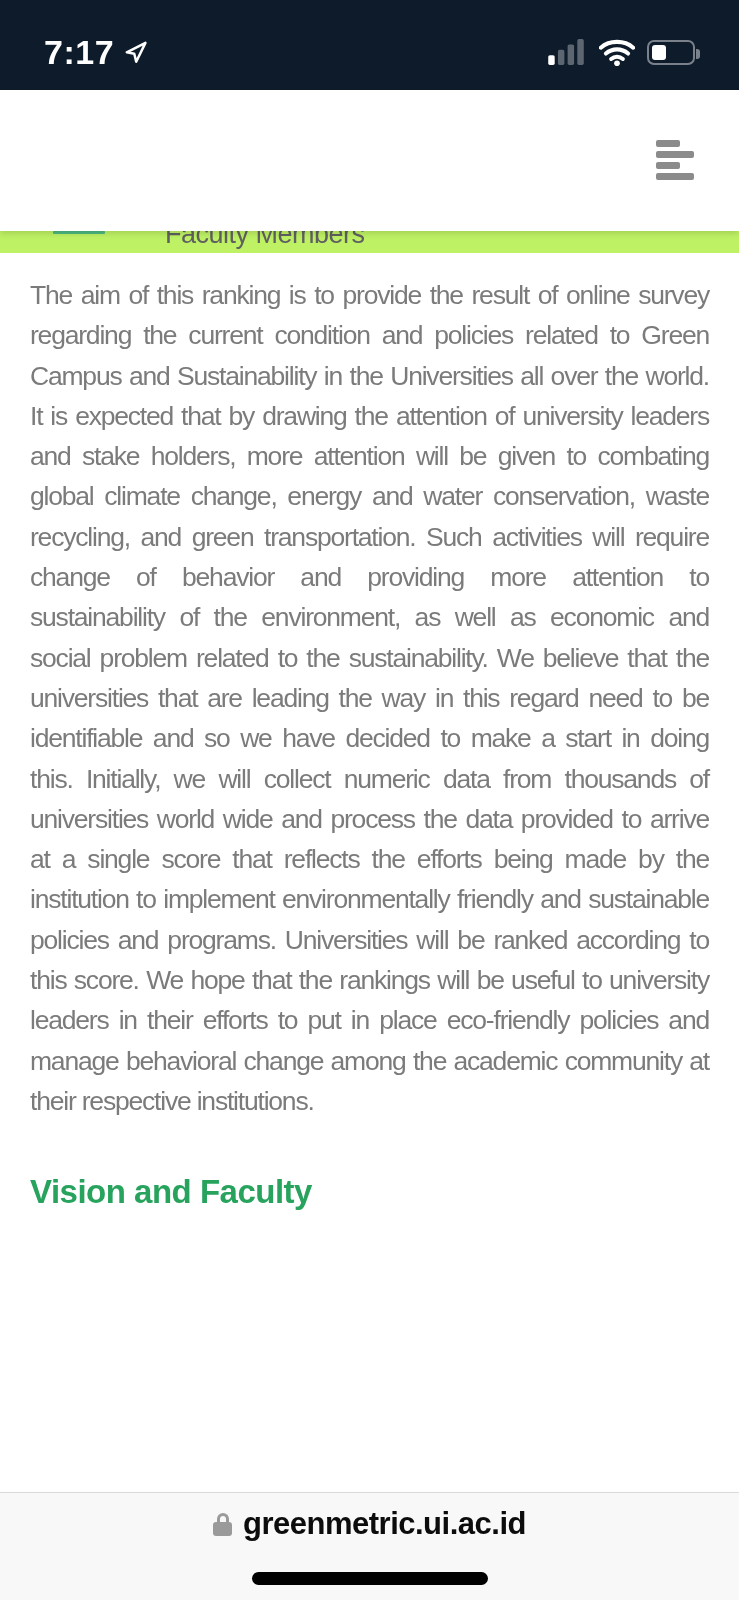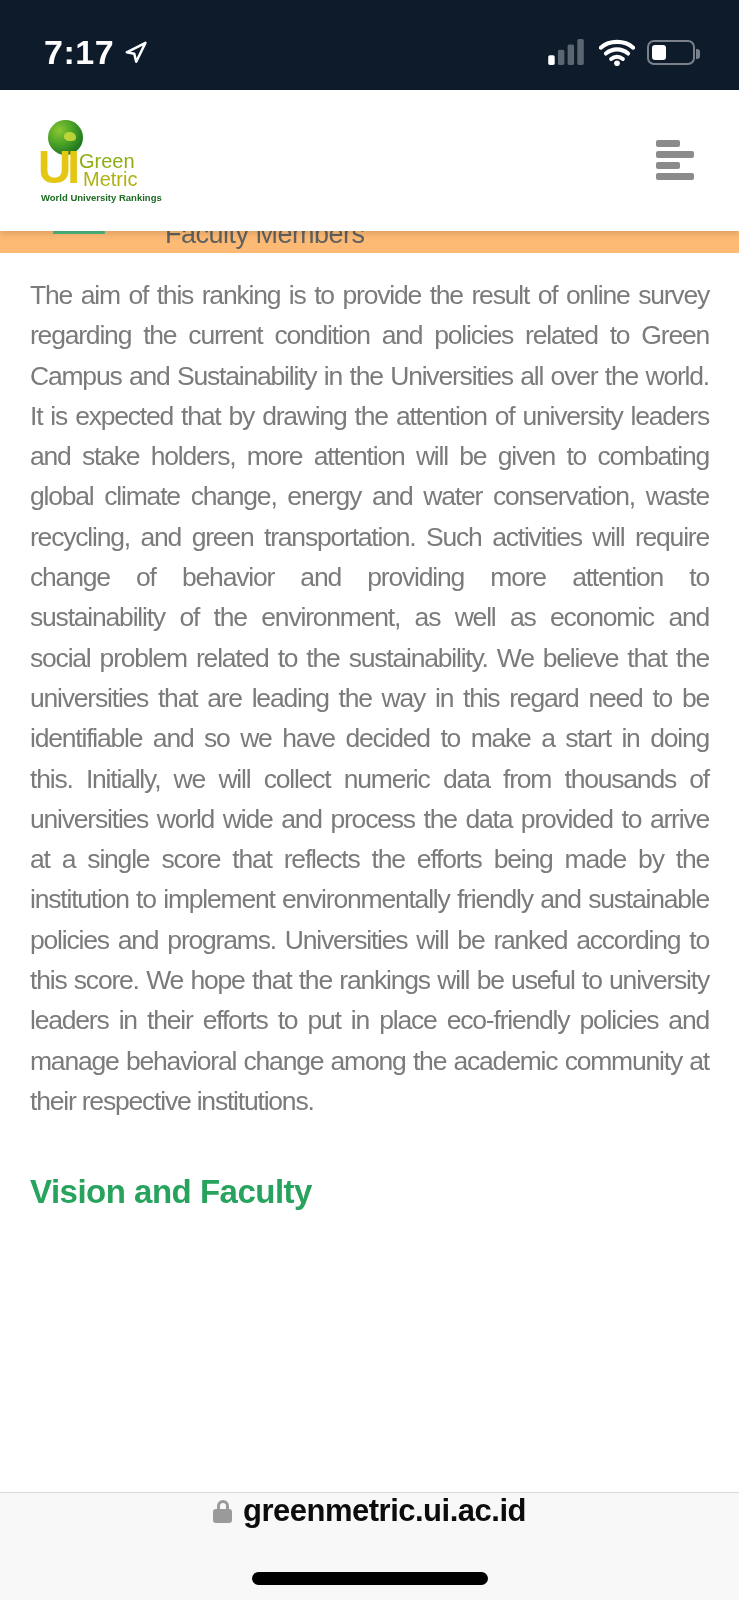--- a/index.html
+++ b/index.html
@@ -42,40 +42,40 @@
     color:#b0b112; }
   .logo-tagline { position:absolute; left:3px; top:80px; font-size:9.5px; font-weight:700;
     color:#1c6b22; white-space:nowrap; }
 
   .menu-button { position:absolute; right:43px; top:50px; width:40px; cursor:pointer; }
   .menu-bar { height:7px; background:#8b8b8b; border-radius:2px; margin-bottom:4px; }
   .menu-bar.short { width:24px; }
   .menu-bar.long  { width:38px; }
 
   
-  .nav-clip { position:relative; height:22px; overflow:hidden; background:#fdba74; }
+  .nav-clip { position:relative; height:22px; overflow:hidden; background:#bef264; }
   .nav-underline { position:absolute; left:53px; top:0; width:52px; height:3px;
     background:#4db87d; border-radius:1px; }
   .nav-label { position:absolute; left:165px; top:-12px; font-size:27px; color:#606060;
     letter-spacing:-0.5px; white-space:nowrap; }
 
   
   .content { padding:0 30px; }
   .section-heading { margin:0; color:#27a35e; font-size:33px; font-weight:700;
     letter-spacing:-0.5px; font-family:"Liberation Sans", sans-serif; }
   .heading-aim { margin-top:85px; }
   .heading-vision { margin-top:52px; }
   .body-text { margin:22px 0 0 0; color:#7b7b7b; font-size:26.5px; line-height:40.3px;
     letter-spacing:-1.2px; text-align:justify; }
 
   
   .browser-bar { position:absolute; left:0; right:0; bottom:0; height:108px;
     background:#f8f8f8; border-top:1px solid #dadada; z-index:10; }
   .url-row { display:flex; align-items:center; justify-content:center; gap:10px;
-    margin-top:0; cursor:pointer; }
+    margin-top:13px; cursor:pointer; }
   .lock { width:20px; }
   .lock-shackle { width:12px; height:9px; border:3px solid #9a9a9a; border-bottom:none;
     border-radius:7px 7px 0 0; margin:0 auto; }
   .lock-body { width:19px; height:14px; background:#9a9a9a; border-radius:3px; }
   .url-text { font-size:31px; font-weight:700; color:#0c0c0c; letter-spacing:-0.5px; }
   .home-indicator { position:absolute; left:50%; transform:translateX(-50%); bottom:15px;
     width:236px; height:13px; border-radius:7px; background:#000; }
 </style>
 </head>
 <body>
@@ -101,29 +101,20 @@
       <circle cx="12" cy="16.2" r="1.9" fill="#ffffff"></circle>
     </svg>
     <div class="battery">
       <div class="battery-fill"></div>
       <div class="battery-nub"></div>
     </div>
   </div>
 </div>
 
 <div class="site-header">
-  <div class="logo">
-    <div class="globe">
-        <div class="globe-spot"></div>
-      </div>
-    <div class="logo-ui">UI</div>
-    <div class="logo-green">Green</div>
-    <div class="logo-metric">Metric</div>
-    <div class="logo-tagline">World University Rankings</div>
-  </div>
   <div class="menu-button">
     <div class="menu-bar short"></div>
     <div class="menu-bar long"></div>
     <div class="menu-bar short"></div>
     <div class="menu-bar long"></div>
   </div>
 </div>
 
 <div class="nav-clip">
   <div class="nav-underline"></div>

